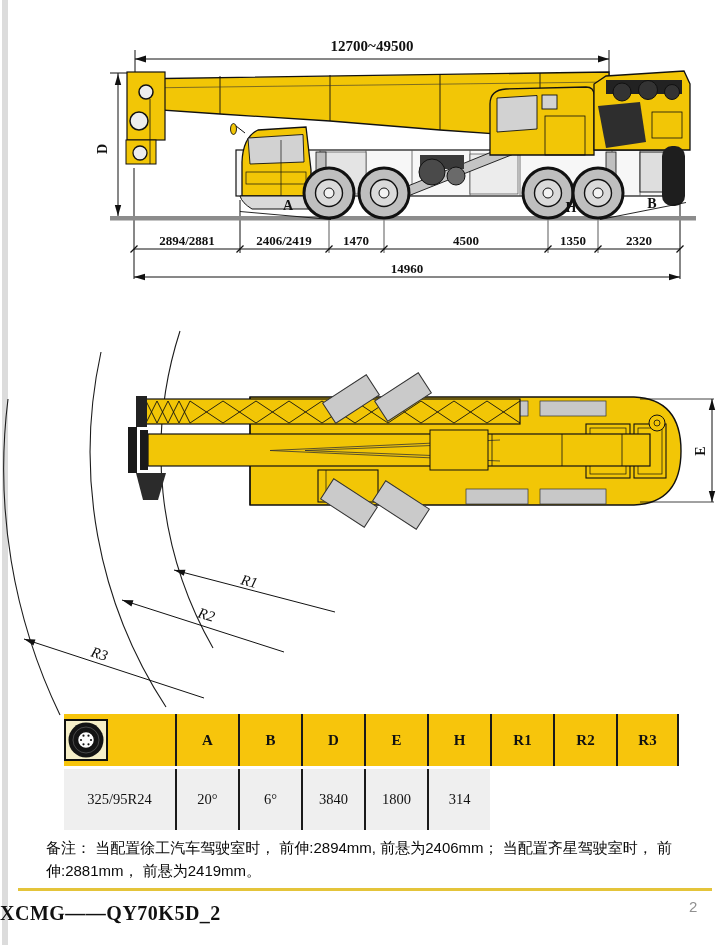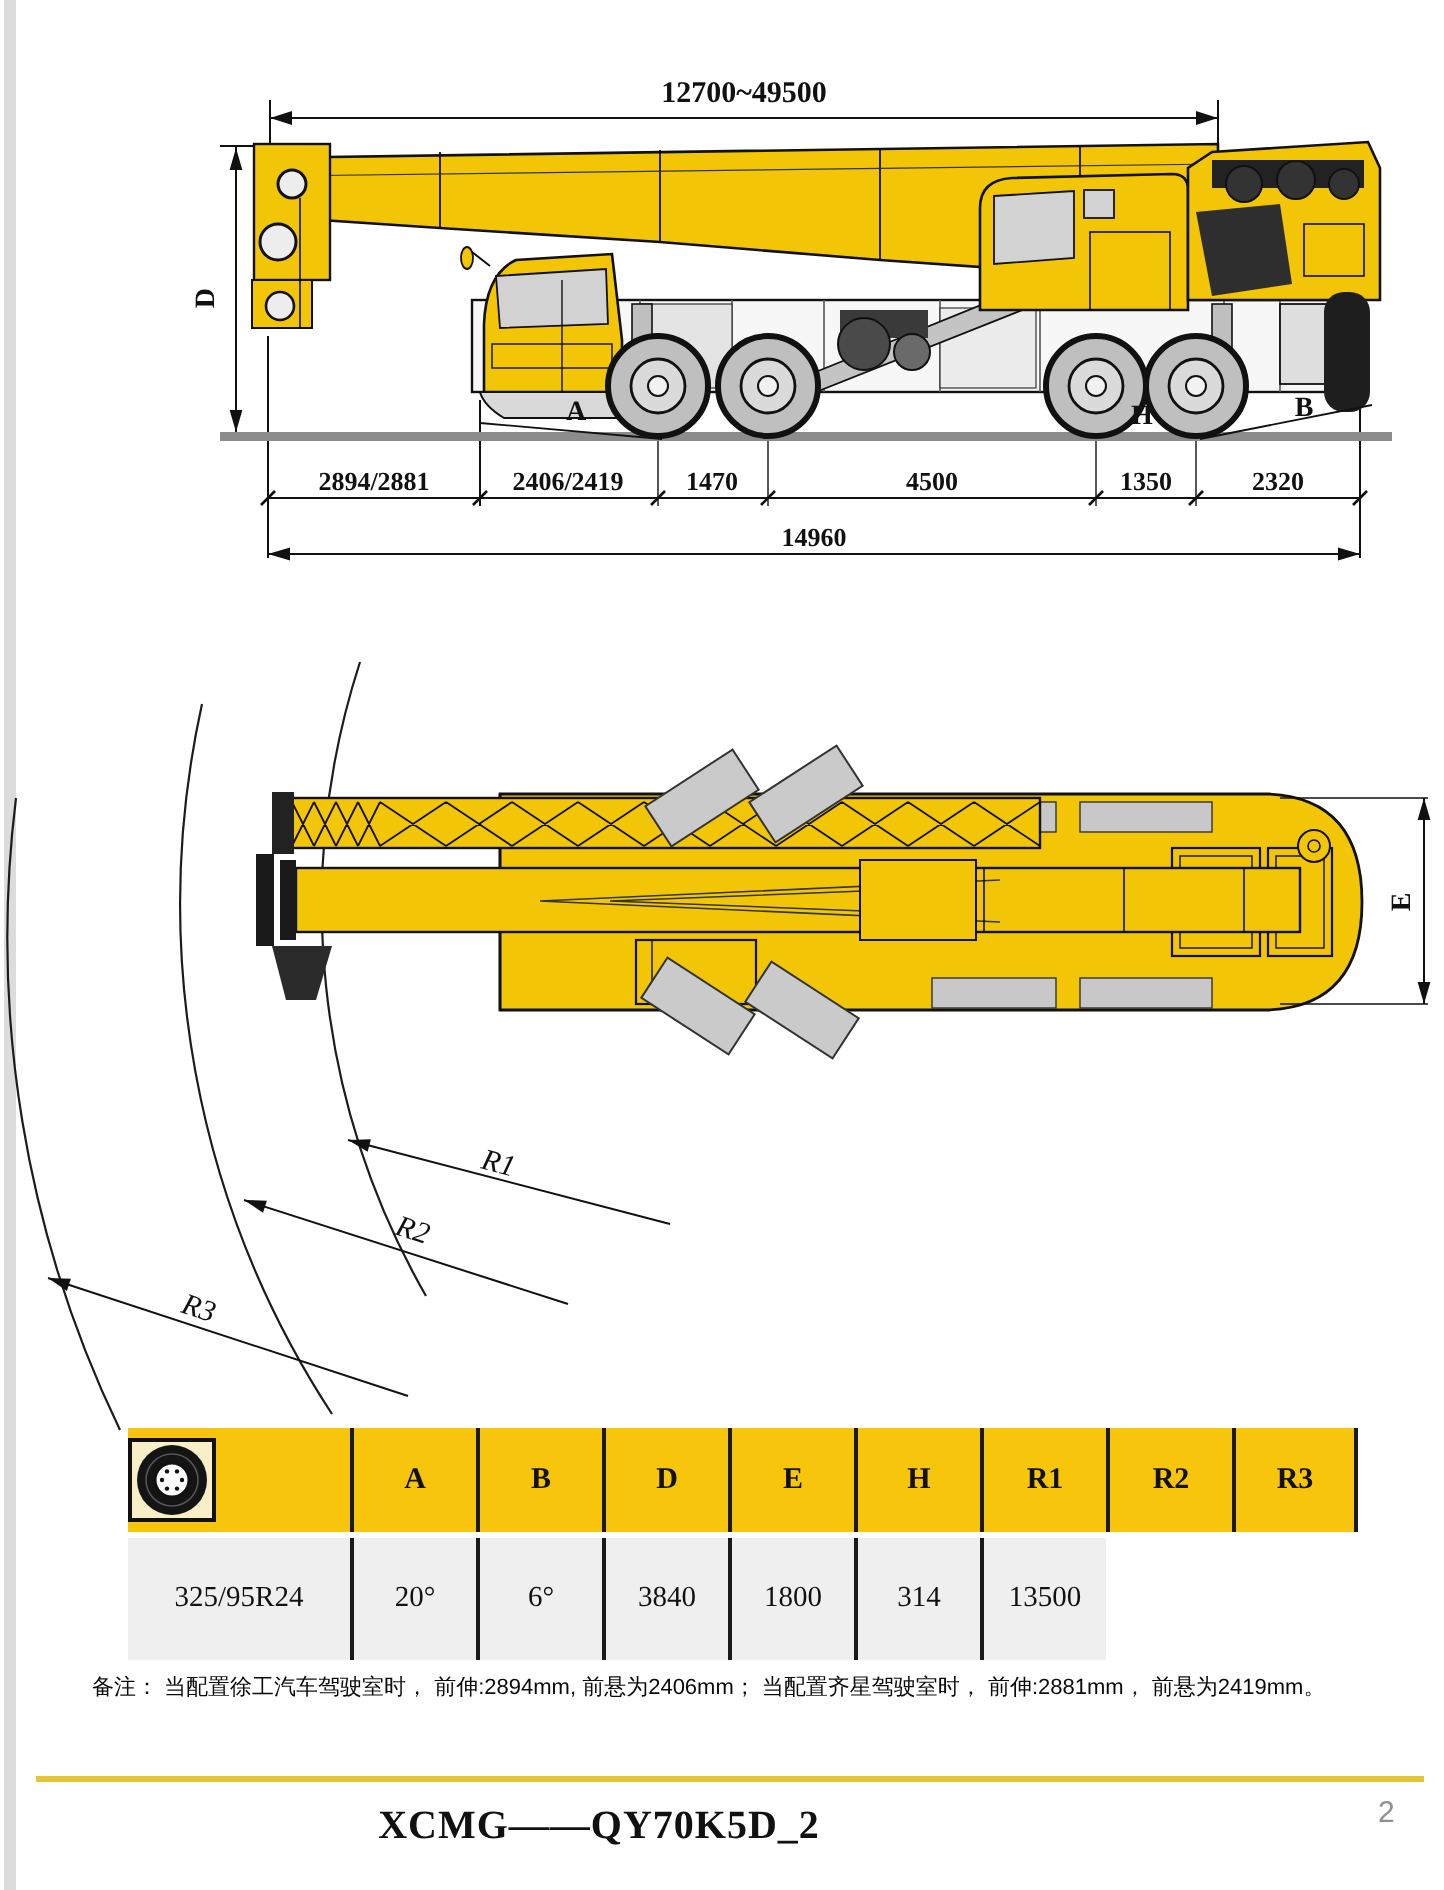--- a/index.html
+++ b/index.html
@@ -12,24 +12,24 @@
   
   #spec{position:absolute;left:64px;top:714px;width:615px;display:grid;
         grid-template-columns:111px repeat(8,1fr);}
   #spec .cell{display:flex;align-items:center;justify-content:center;}
   #spec .th{height:52px;background:#F7C50C;font-weight:bold;font-size:15px;color:#111;}
   #spec .td{height:61px;background:#EFEFEF;margin-top:3px;font-size:14.5px;color:#111;}
   #spec .bl{border-left:2px solid #1a1a1a;}
   #spec .br{border-right:2px solid #1a1a1a;}
   
   #note{position:absolute;left:46px;top:836px;width:660px;font-family:"Liberation Sans","DejaVu Sans",sans-serif;
-        font-size:11px;line-height:1.55;color:#0a0a0a;}
+        font-size:15px;line-height:1.55;color:#0a0a0a;}
   
   #rule{position:absolute;left:18px;top:888px;width:694px;height:2.5px;background:#E4C43A;}
-  #ftitle{position:absolute;left:0;top:902px;width:599px;text-align:center;
+  #ftitle{position:absolute;left:0;top:902px;width:599px;
           font-weight:bold;font-size:20px;color:#111;letter-spacing:.5px;}
   #pnum{position:absolute;left:689px;top:898px;font-family:"Liberation Sans","DejaVu Sans",sans-serif;
         font-size:15px;color:#909090;}
 </style>
 </head>
 <body>
 
 <div id="page">
   <div class="edge"></div>
 
@@ -271,21 +271,20 @@
     <div class="cell th bl">R1</div>
     <div class="cell th bl">R2</div>
     <div class="cell th bl br">R3</div>
 
     <div class="cell td">325/95R24</div>
     <div class="cell td bl">20°</div>
     <div class="cell td bl">6°</div>
     <div class="cell td bl">3840</div>
     <div class="cell td bl">1800</div>
     <div class="cell td bl">314</div>
-    <div class="cell td bl">13500</div>
   </div>
 
   <div id="note">备注： 当配置徐工汽车驾驶室时， 前伸:2894mm, 前悬为2406mm； 当配置齐星驾驶室时， 前伸:2881mm， 前悬为2419mm。</div>
 
   <div id="rule"></div>
   <div id="ftitle">XCMG——QY70K5D_2</div>
   <div id="pnum">2</div>
 </div>
 
 </body></html>

